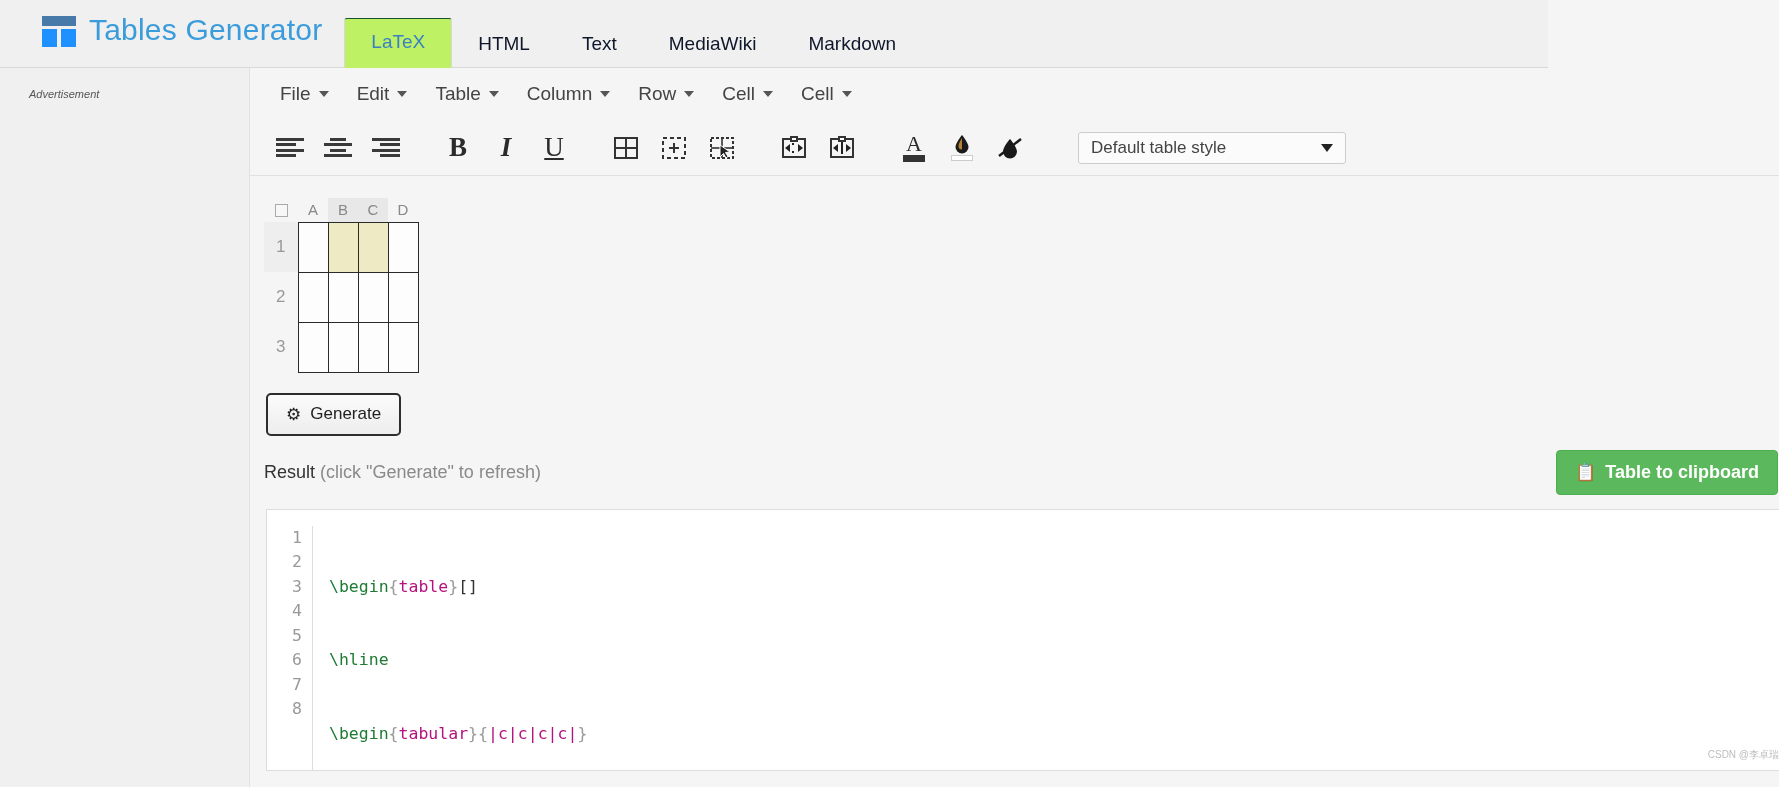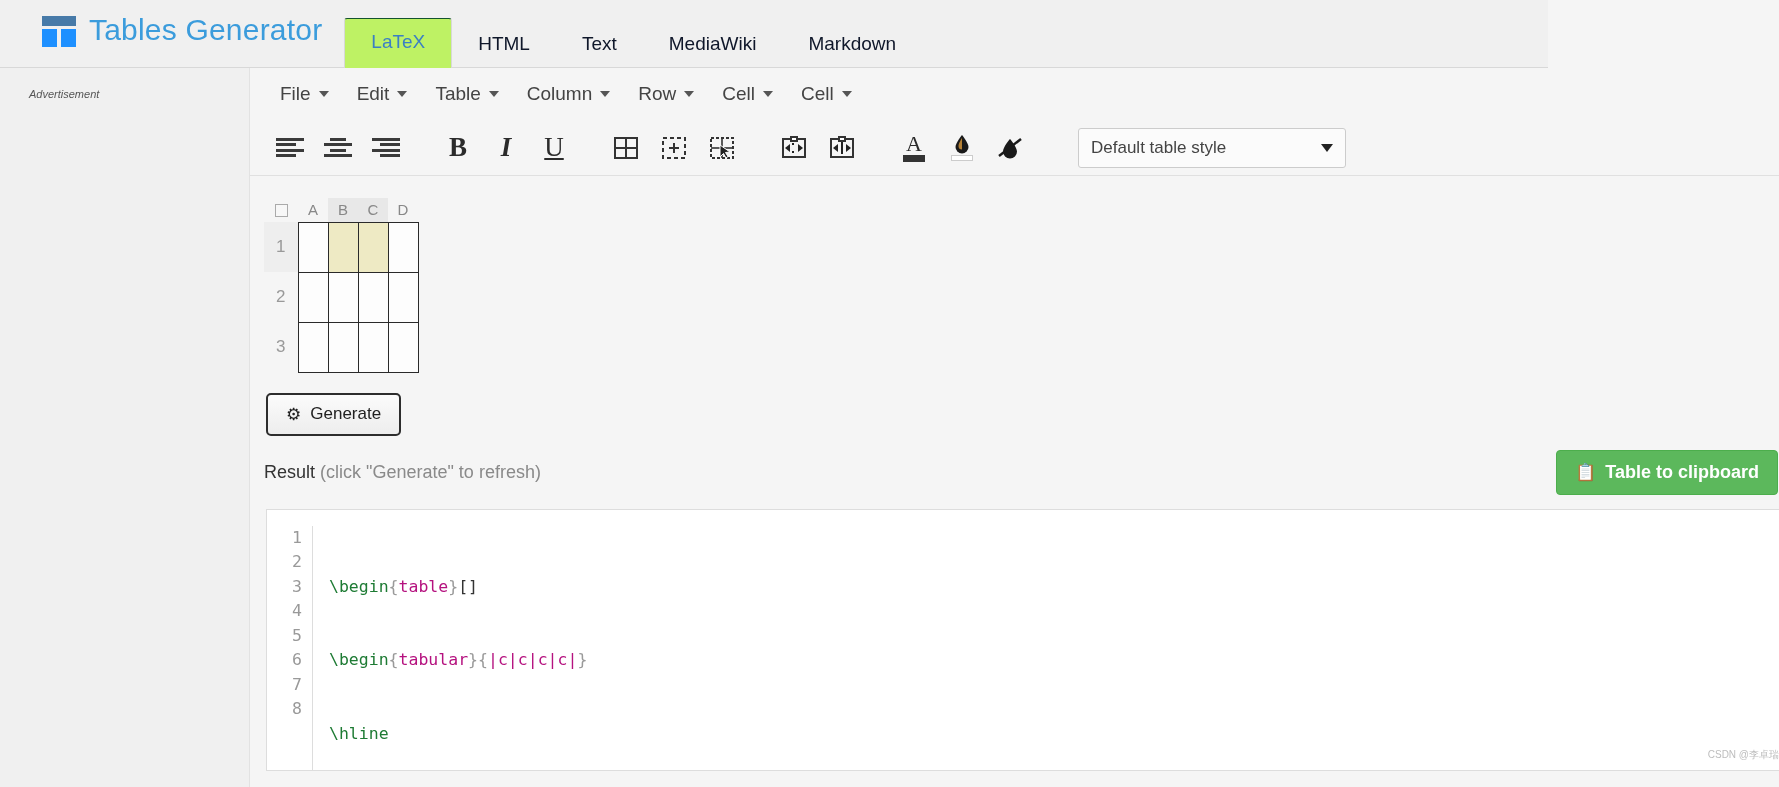--- a/index.html
+++ b/index.html
@@ -170,21 +170,21 @@
   .al-r i:nth-child(1){width:100%}
   .al-r i:nth-child(2){width:70%}
   .al-r i:nth-child(3){width:100%}
   .al-r i:nth-child(4){width:70%}
 
   .color-btn { flex-direction: column; justify-content: center; }
   .color-bar { width: 22px; height: 7px; margin-top: 1px; }
 
   .style-select {
     margin-left: 42px;
-    width: 268px; height: 40px;
+    width: 268px; height: 32px;
     background: #fbfbfb;
     border: 1px solid #ccc;
     border-radius: 3px;
     display: flex; align-items: center;
     justify-content: space-between;
     padding: 0 12px;
     font-size: 17px;
     color: #444;
     cursor: pointer;
   }
@@ -539,22 +539,22 @@
             <div>2</div>
             <div>3</div>
             <div>4</div>
             <div>5</div>
             <div>6</div>
             <div>7</div>
             <div>8</div>
           </div>
           <div class="codelines">
             <div><span class="k">\begin</span><span class="br">{</span><span class="arg">table</span><span class="br">}</span><span class="plain">[</span><span class="plain">]</span></div>
+            <div><span class="k">\hline</span></div>
             <div><span class="k">\begin</span><span class="br">{</span><span class="arg">tabular</span><span class="br">}</span><span class="br">{</span><span class="arg">|c|c|c|c|</span><span class="br">}</span></div>
-            <div><span class="k">\hline</span></div>
             
             
             
             
             
           </div>
         </div>
         <div class="watermark">CSDN @李卓瑞</div>
       </div>
     </div>

